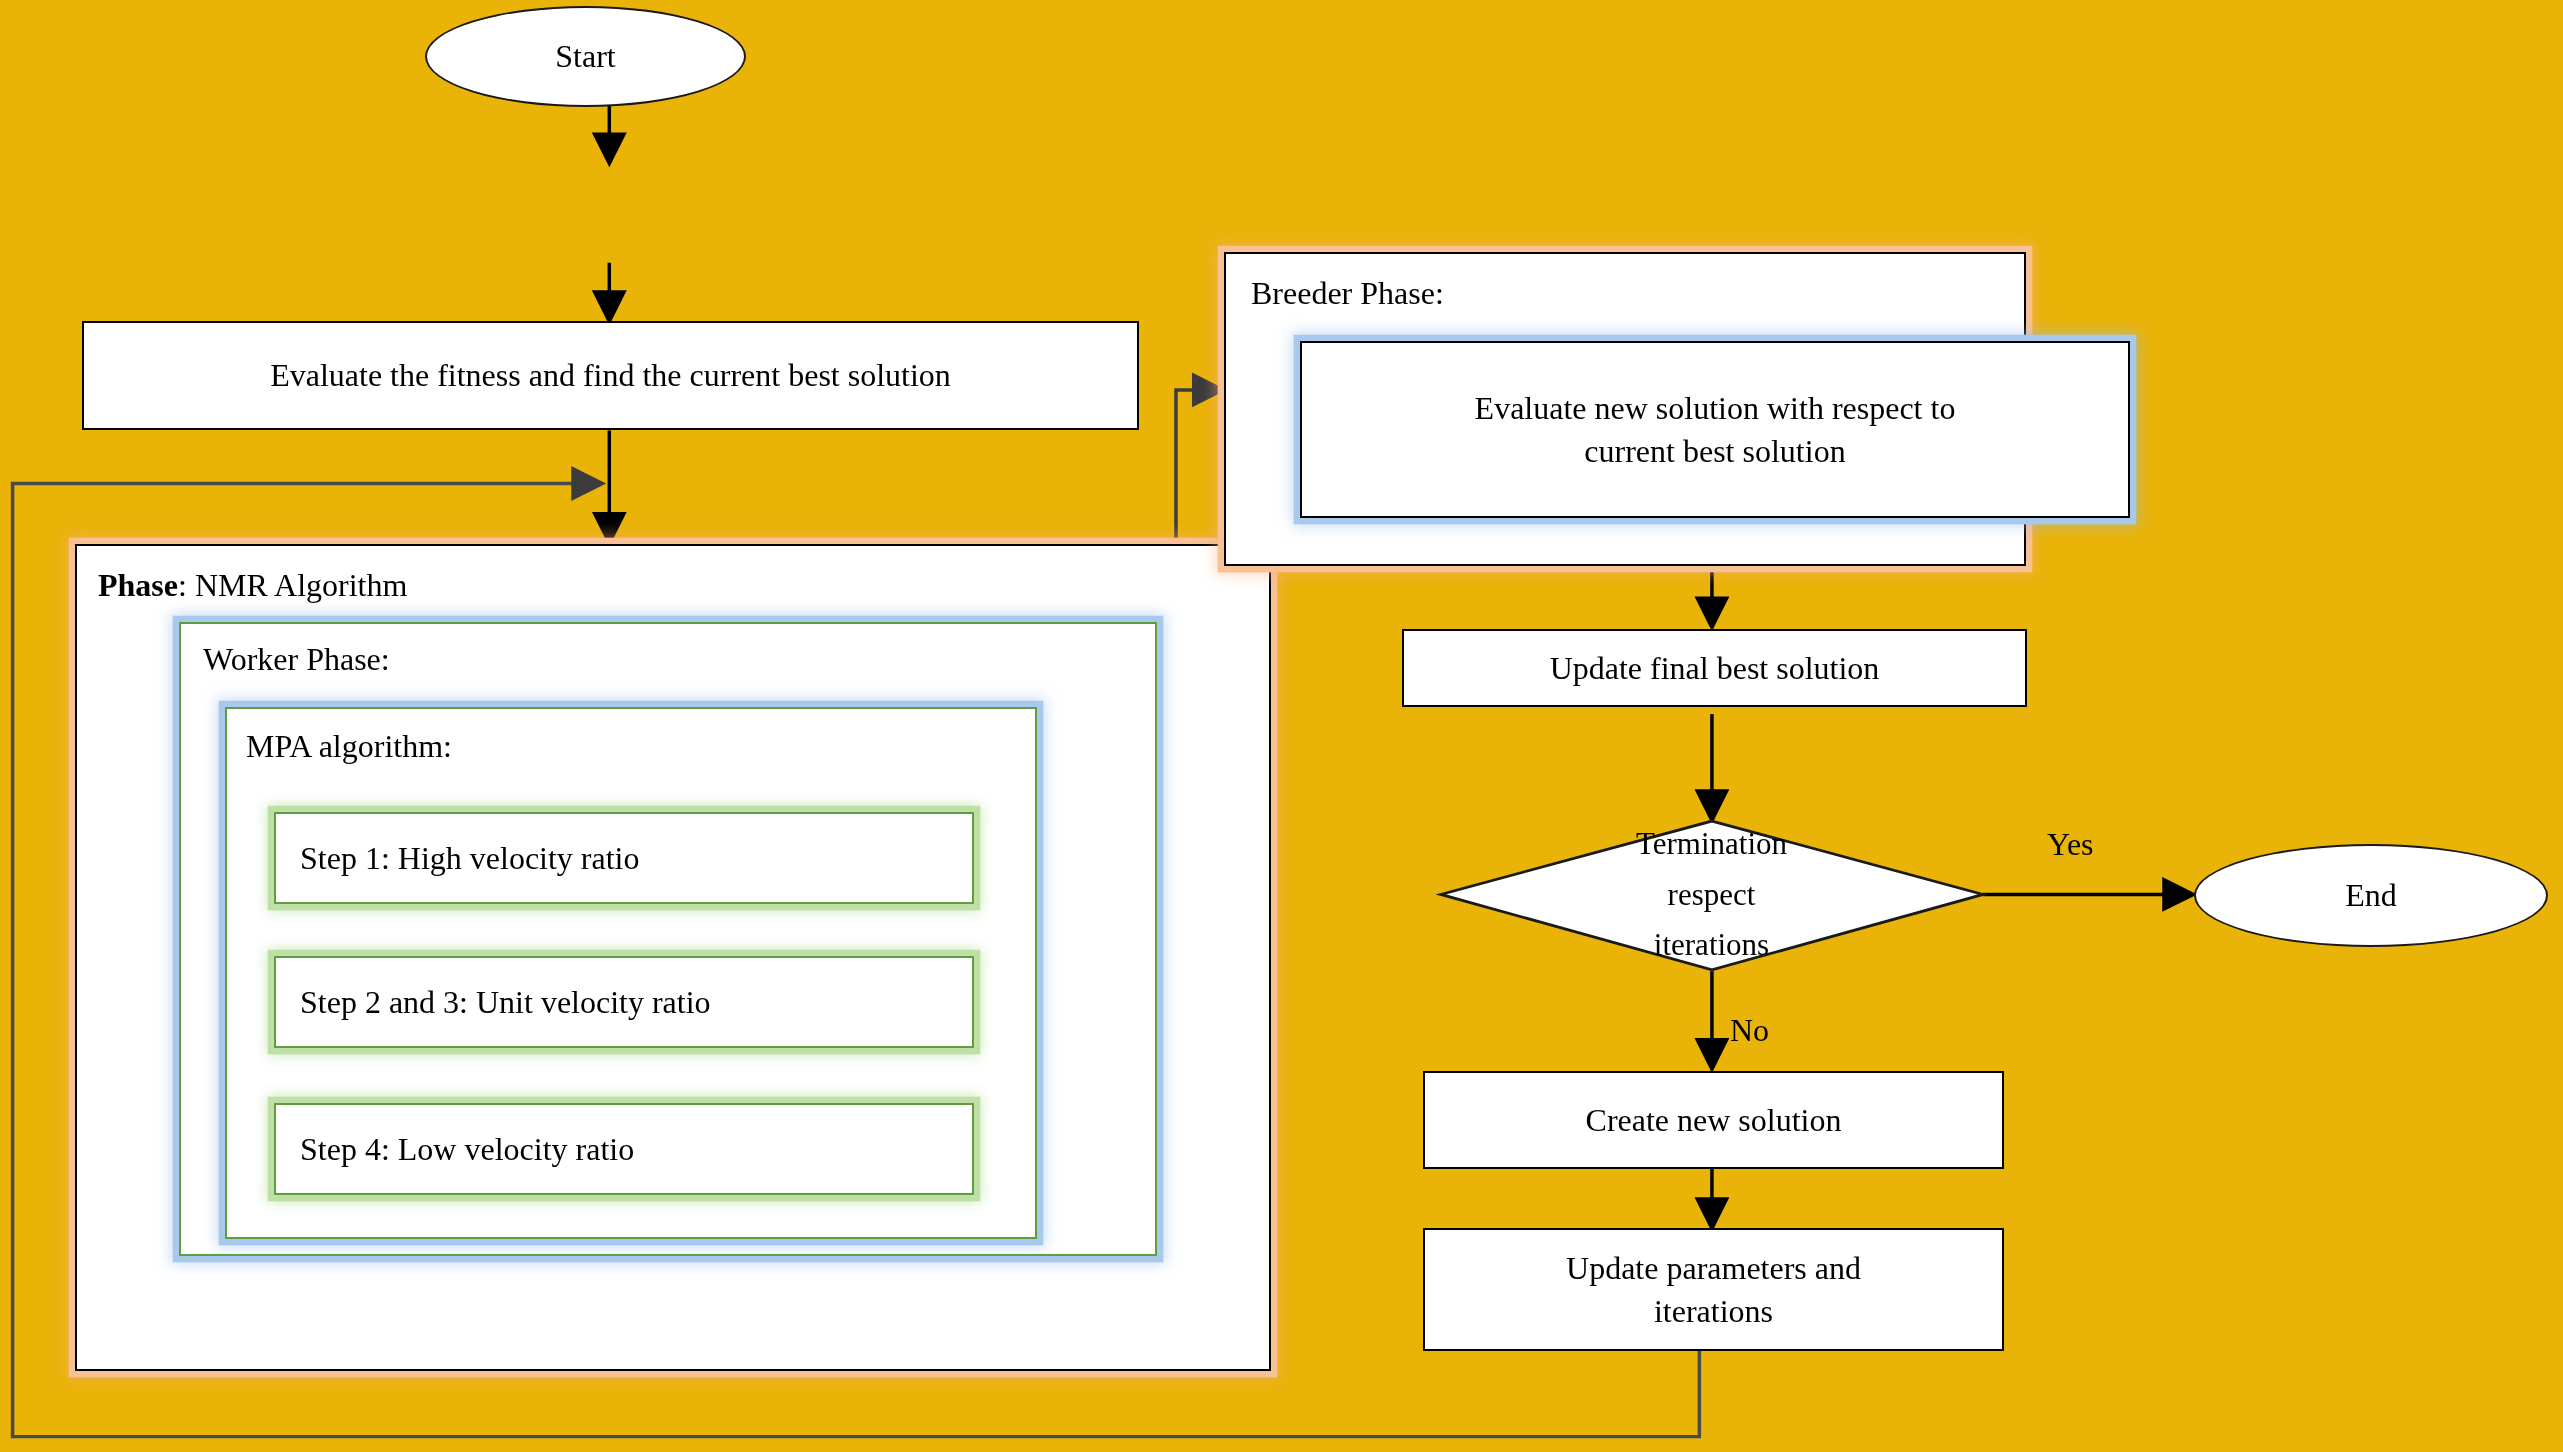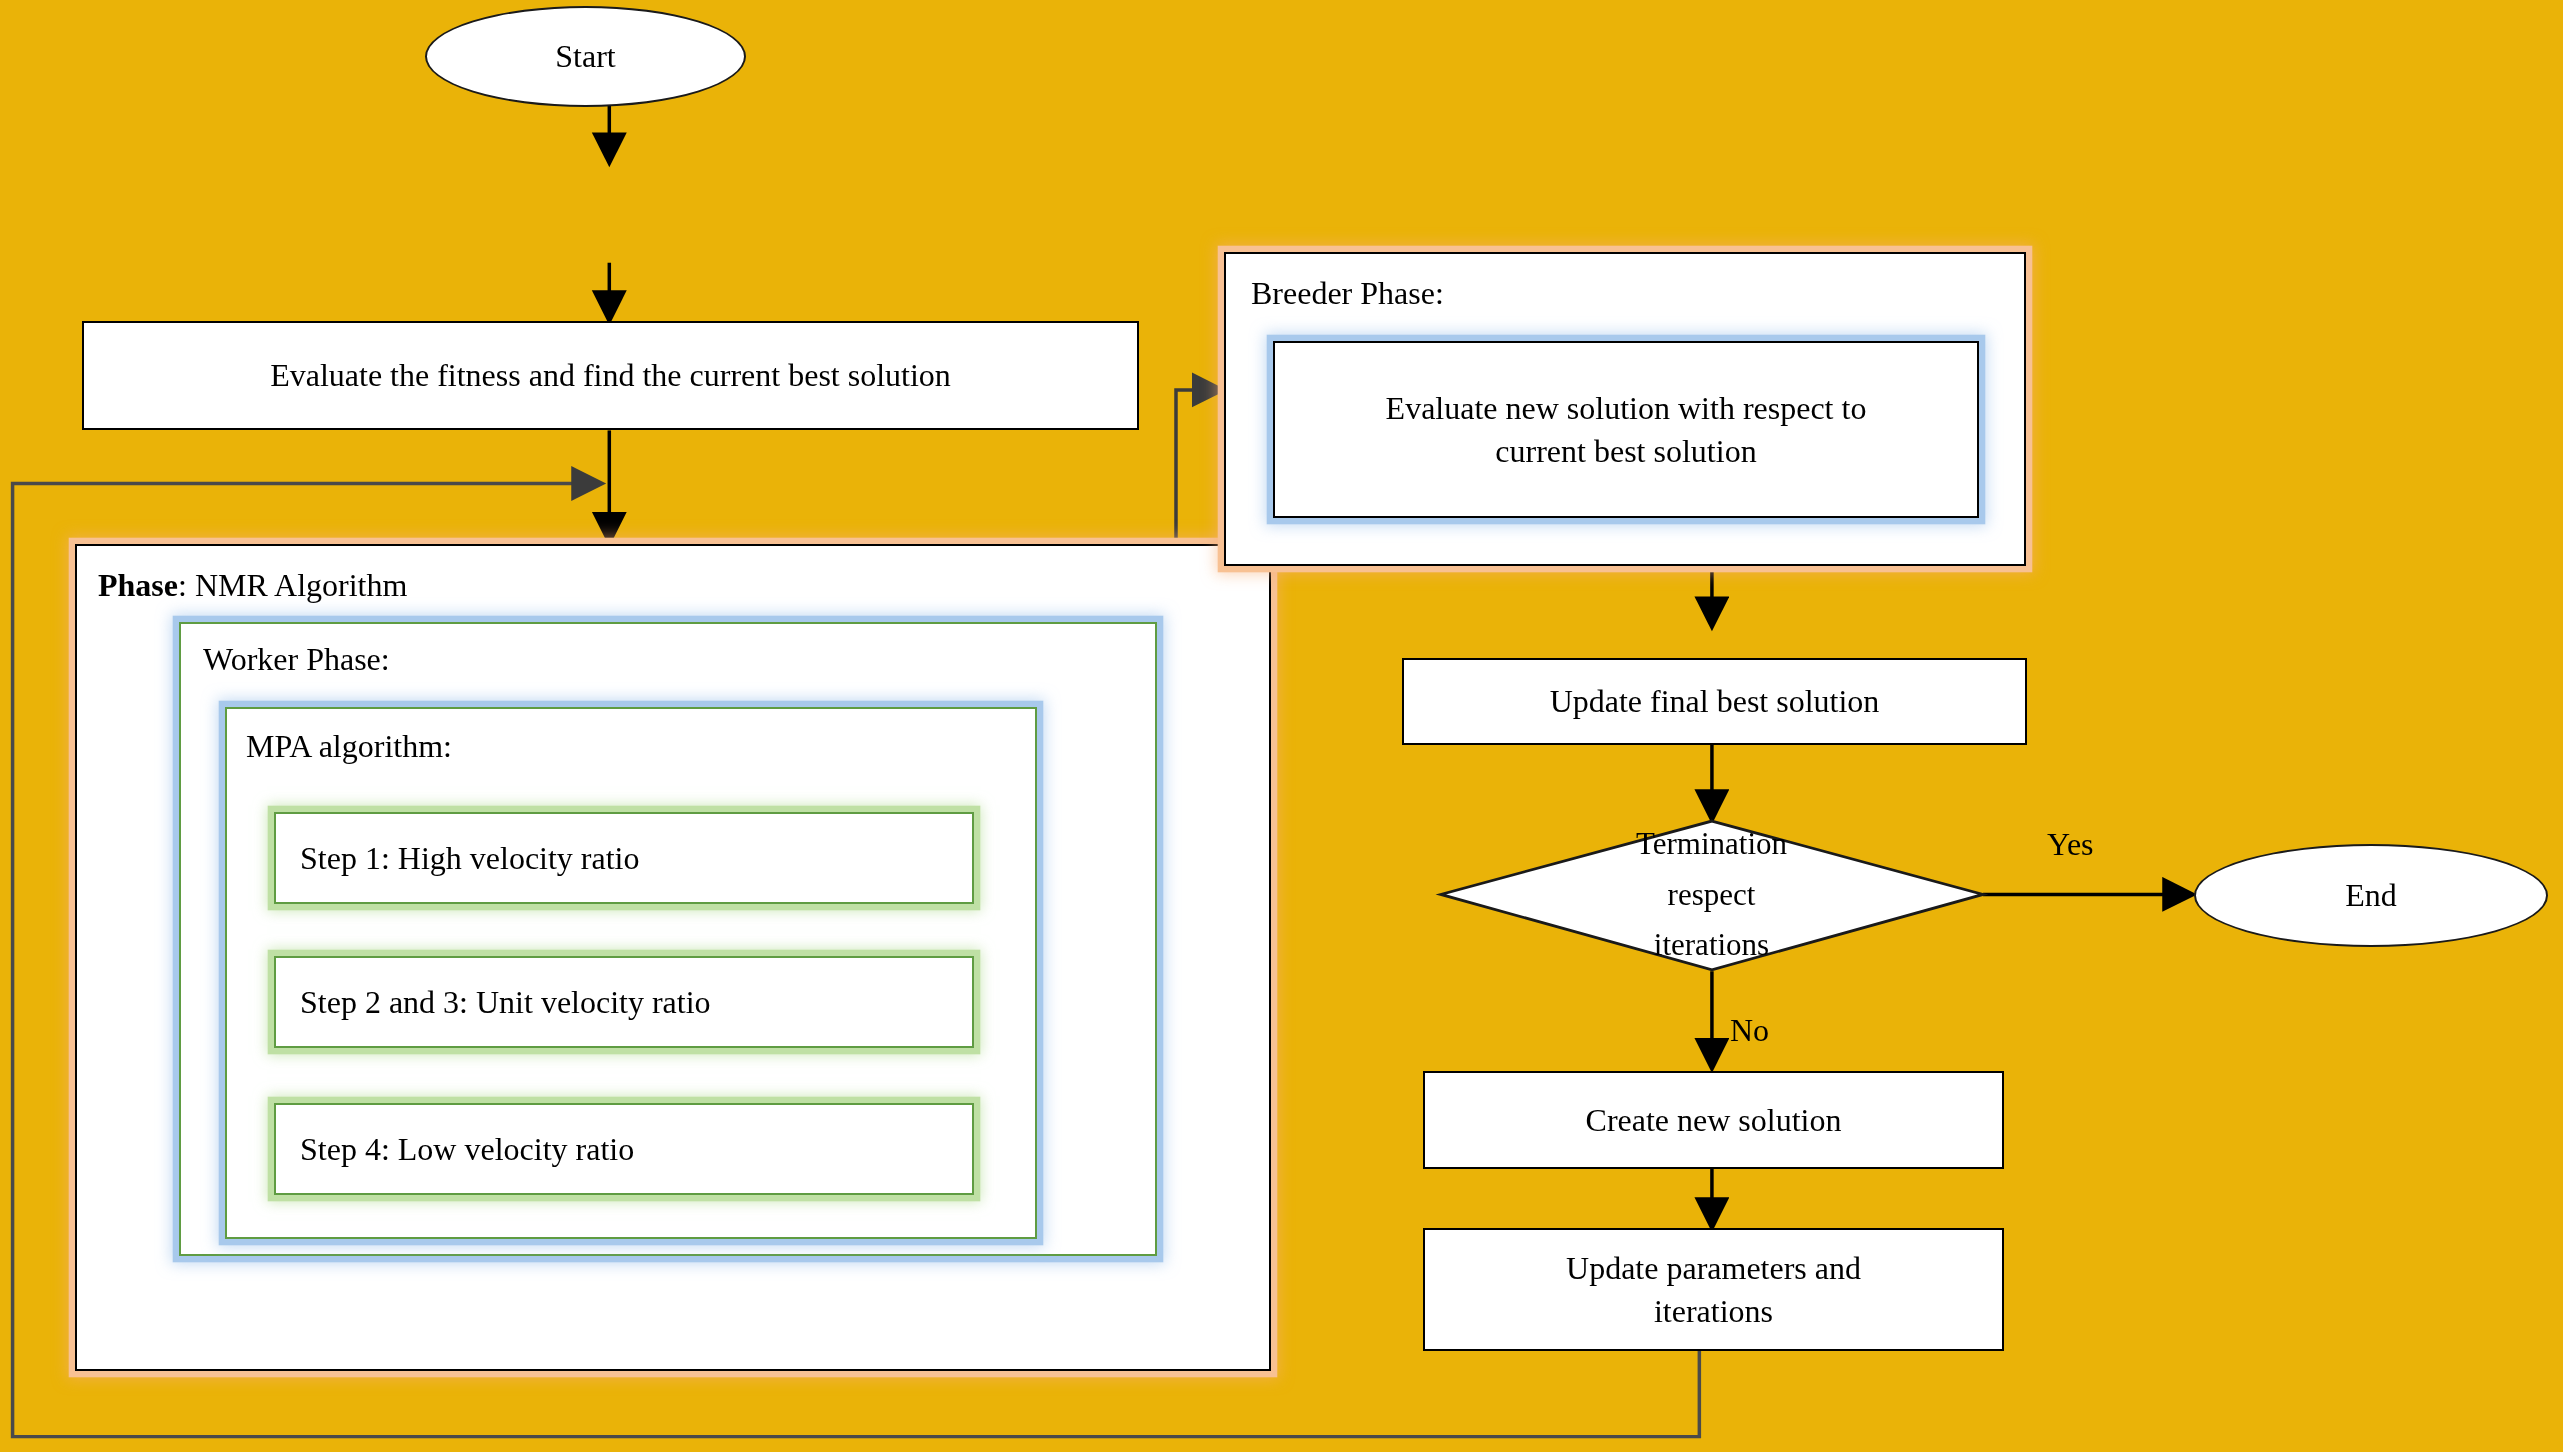--- a/index.html
+++ b/index.html
@@ -183,28 +183,28 @@
     <div class="txt txt-left">Step 2 and 3: Unit velocity ratio</div>
   </div>
 
   <div class="node proc proc-left glow-green" style="left:274px; top:1103px; width:700px; height:92px;">
     <div class="txt txt-left">Step 4: Low velocity ratio</div>
   </div>
 
   <div class="node glow-orange" style="left:1224px; top:252px; width:802px; height:314px;"></div>
   <div class="label-tl" style="left:1251px; top:275px;">Breeder Phase:</div>
 
-  <div class="node proc glow-blue-black" style="left:1273px; top:341px; width:706px; height:177px;">
+  <div class="node proc glow-blue-black" style="left:1300px; top:341px; width:830px; height:177px;">
     <div class="txt">
       <span>Evaluate new solution with respect to</span><br>
       <span>current best solution</span>
     </div>
   </div>
 
-  <div class="node proc" style="left:1402px; top:629px; width:625px; height:87px;margin-top:29px;">
+  <div class="node proc" style="left:1402px; top:629px; width:625px; height:78px;">
     <div class="txt">Update final best solution</div>
   </div>
 
   <div class="diamond-text" style="left:1537px; top:823px; width:349px; height:143px;">
     <span>Termination</span>
     <span>respect</span>
     <span>iterations</span>
   </div>
 
   <div class="edge-label" style="left:2047px; top:826px;">Yes</div>

